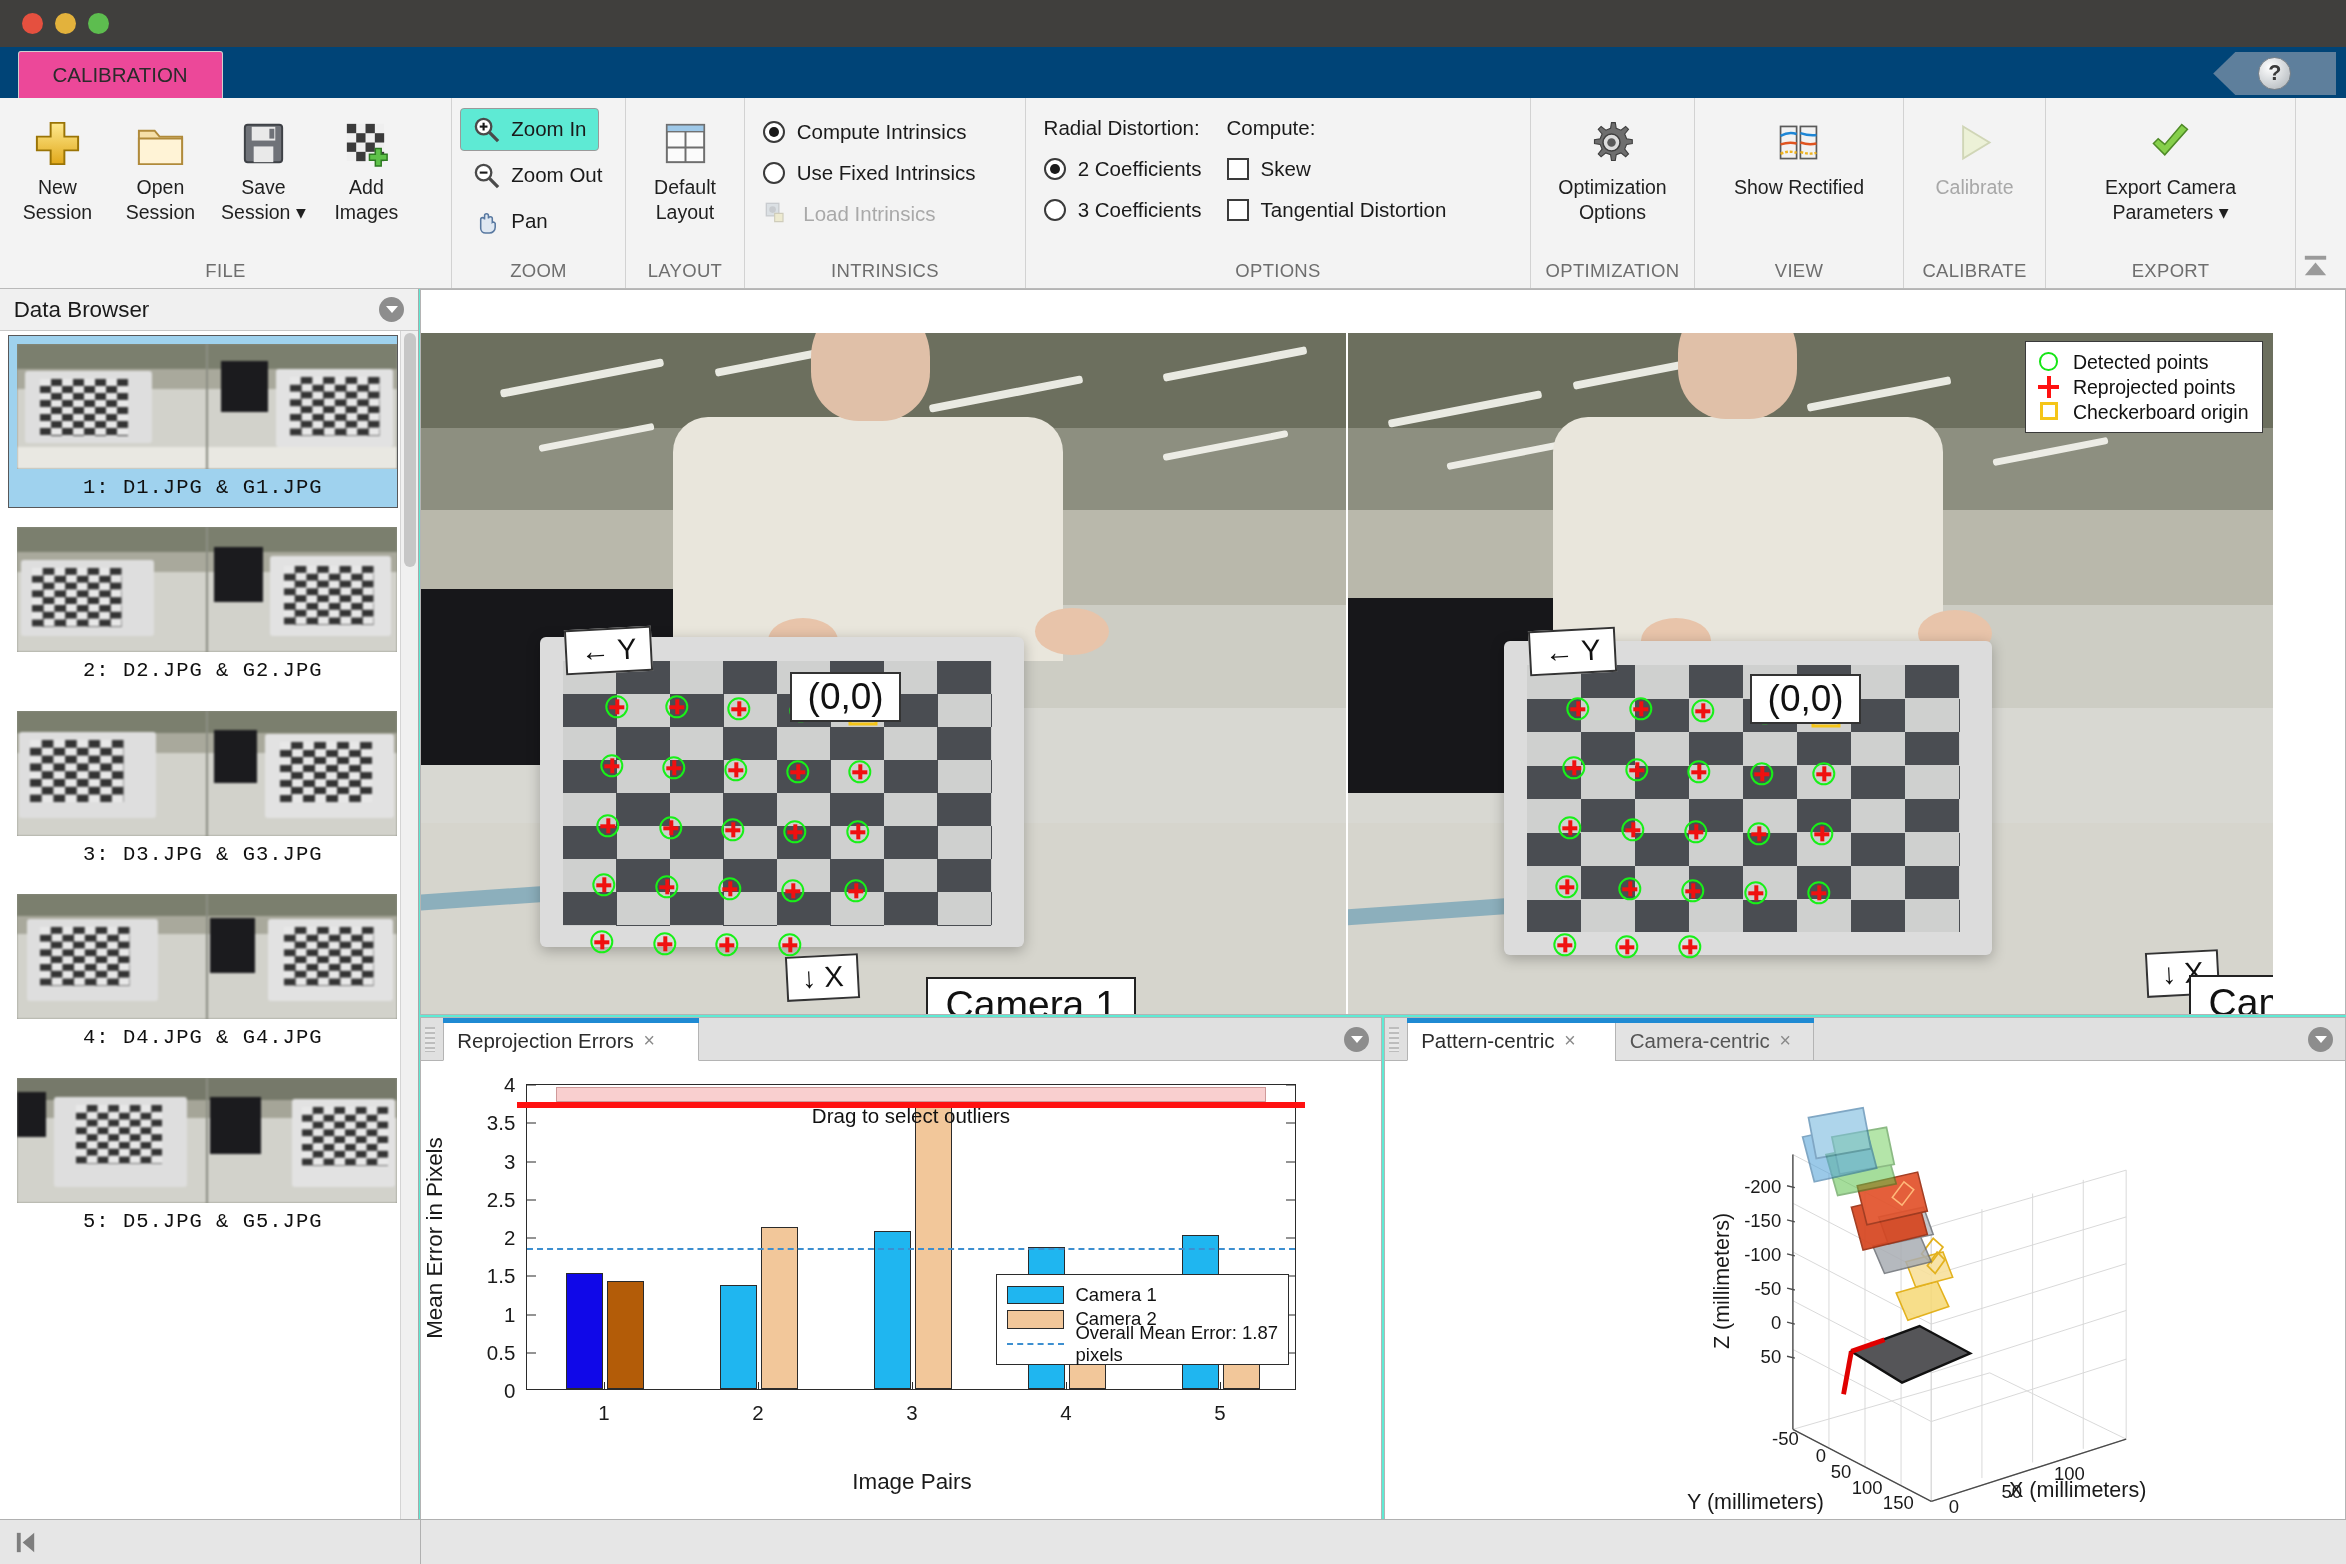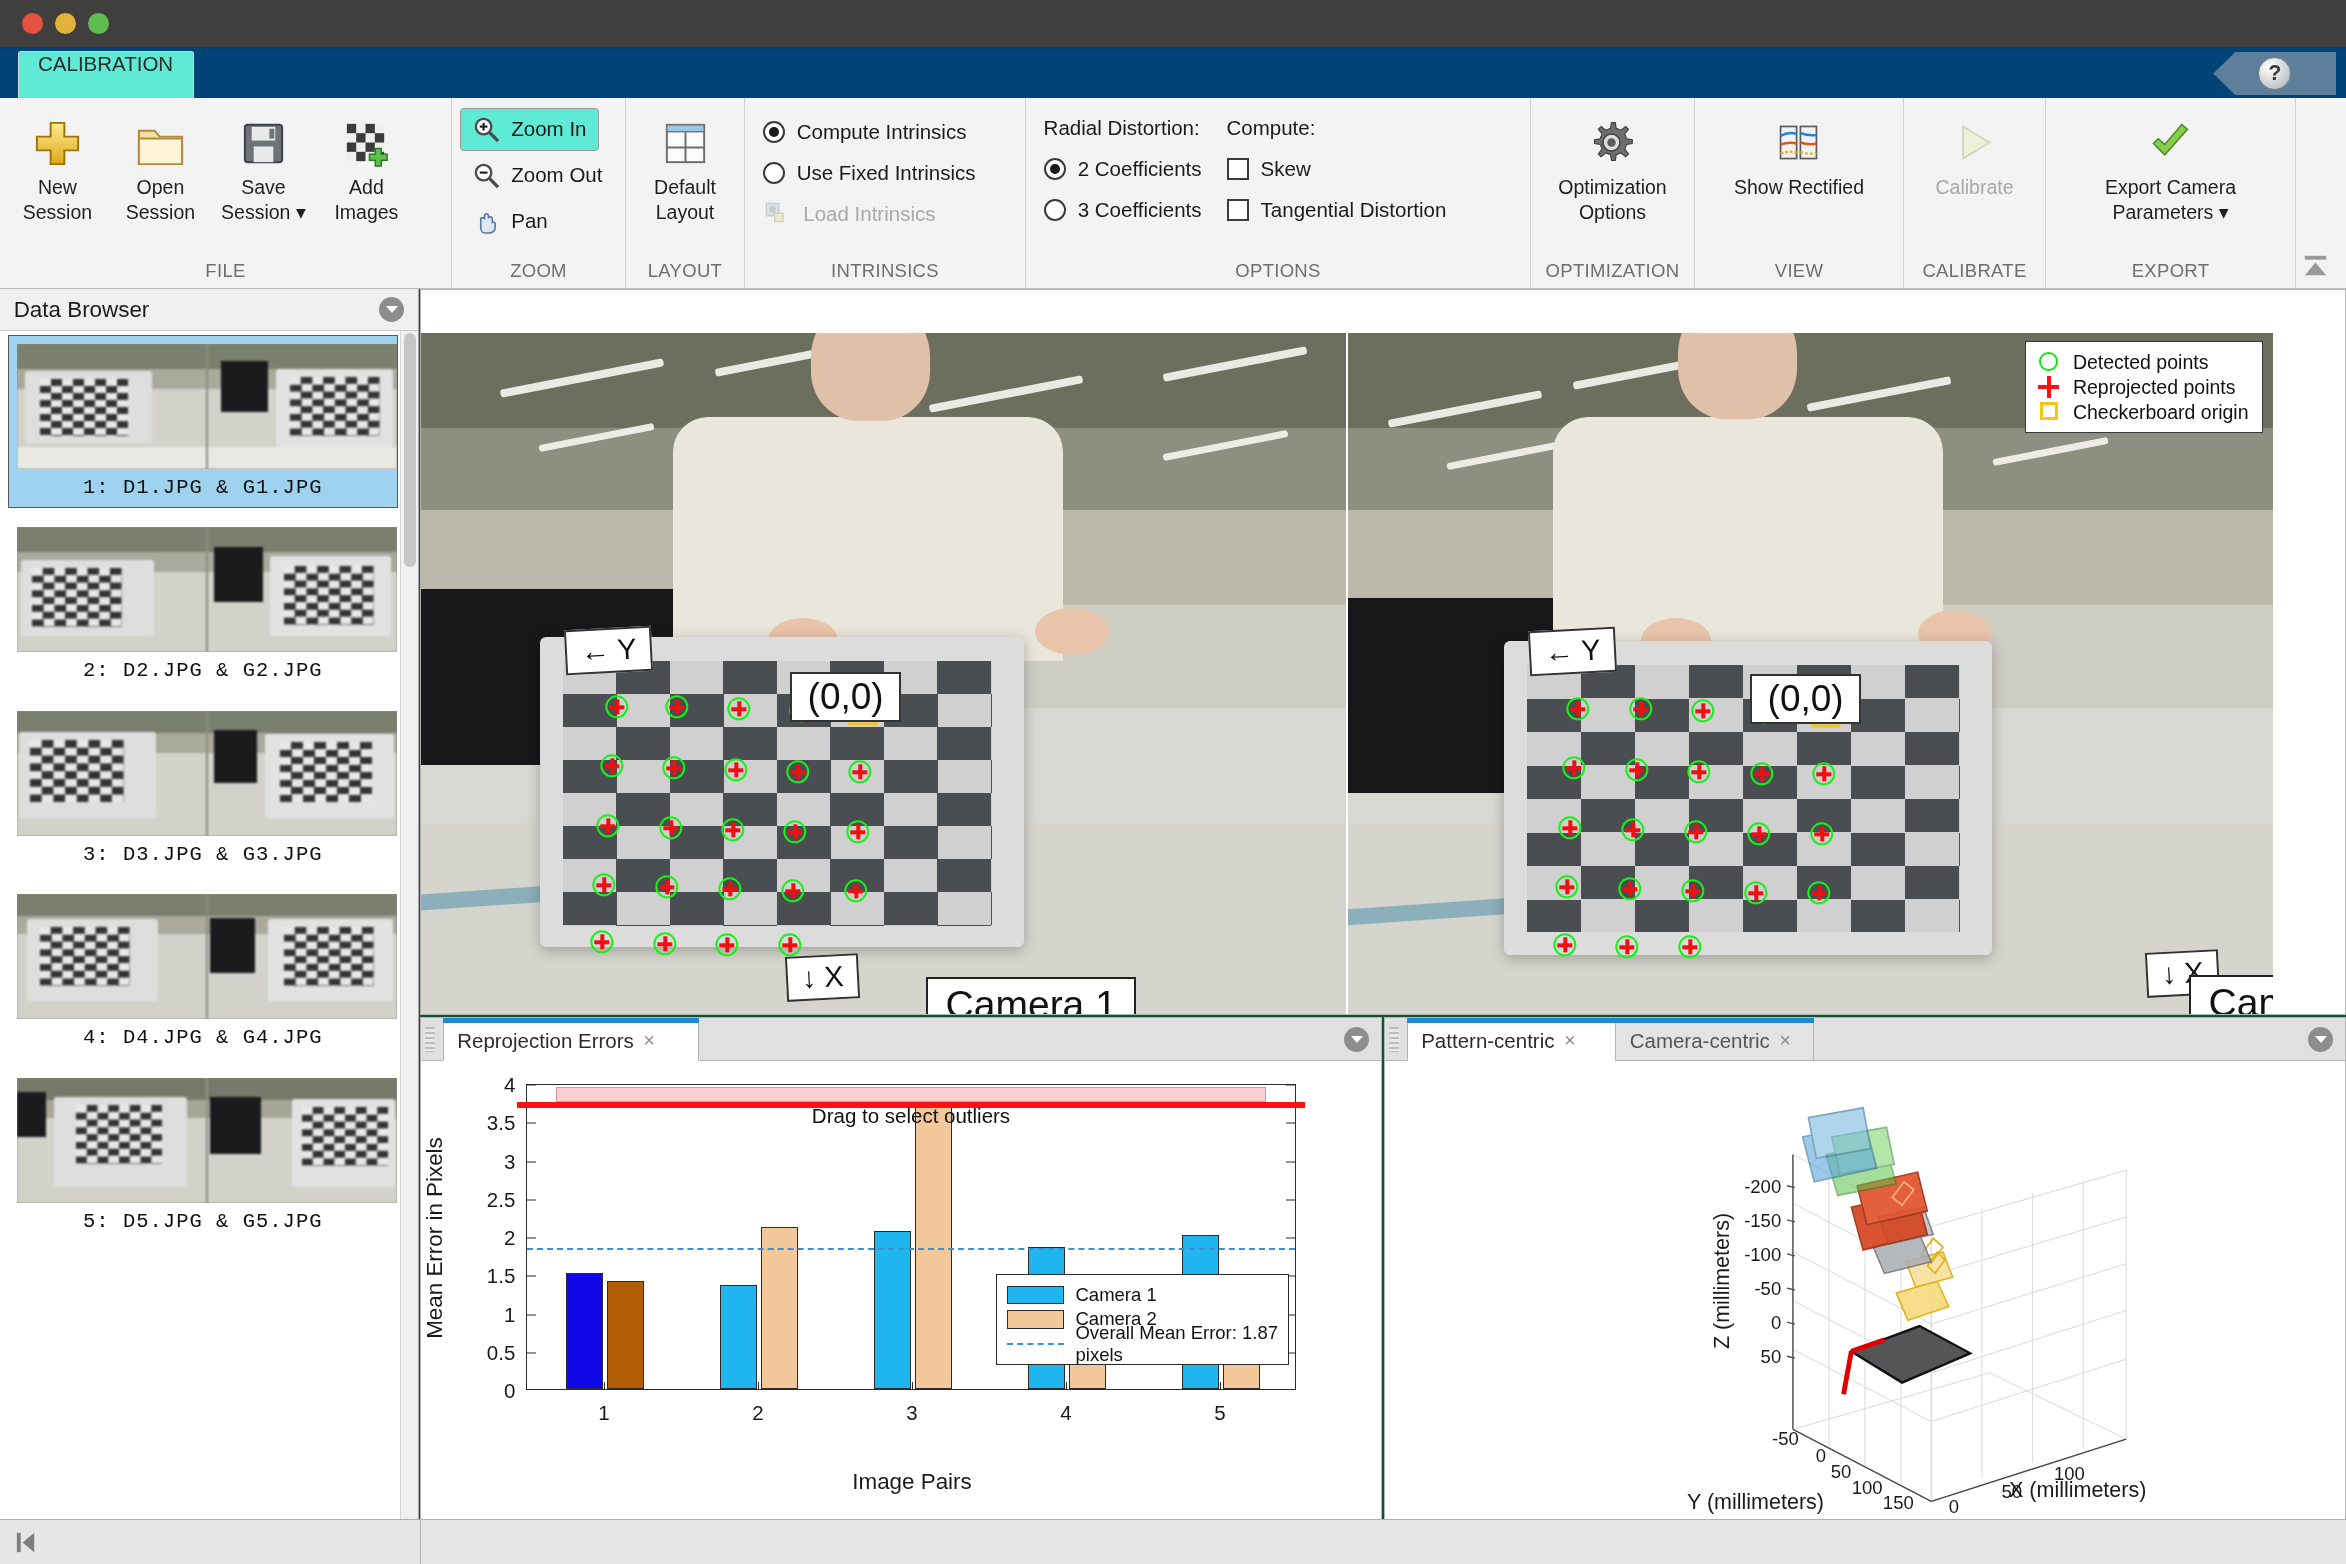--- a/index.html
+++ b/index.html
@@ -26,24 +26,24 @@
     color: #c9c8c6; font-size: 24.4px; font-weight: bold; letter-spacing: 0.1px;
     pointer-events: none;
   }
 
   
   #tabstrip {
     position: absolute; top: 47px; left: 0; width: 2346px; height: 51px;
     background: #004477;
   }
   #cal-tab {
-    position: absolute; left: 17.6px; top: 3.9px; width: 176px; height: 47px;
-    background: #5eead4; border: 1px solid #cfcfcf; border-bottom: none;
+    position: absolute; left: 17.6px; top: 3.9px; width: 205px; height: 47px;
+    background: #ec4899; border: 1px solid #cfcfcf; border-bottom: none;
     border-radius: 2.9px 2.9px 0 0;
-    display: flex; justify-content: center;
+    display: flex; align-items: center; justify-content: center;
     font-size: 20.5px; color: #2b2b2b;
   }
   #help-chip {
     position: absolute; right: 9.8px; top: 4.9px; width: 123px; height: 43px;
     background: #5e7f9c; clip-path: polygon(18% 0, 100% 0, 100% 100%, 18% 100%, 0 50%);
     display: flex; align-items: center; justify-content: center;
   }
   #help-chip .qmark {
     width: 33px; height: 33px; border-radius: 50%;
     background: radial-gradient(circle at 35% 30%, #ffffff, #bfc4c8 75%, #9aa0a5);
@@ -90,21 +90,21 @@
     background: #fff; flex: none; position: relative;
   }
   .radio.on::after {
     content: ""; position: absolute; left: 4.4px; top: 4.4px; width: 9.8px; height: 9.8px;
     border-radius: 50%; background: #1a1a1a;
   }
   .chk { width: 22.4px; height: 22.4px; border: 2px solid #3a3a3a; background: #fff; flex: none; }
   .hdr { font-size: 20.5px; color: #1a1a1a; height: 41px; display: flex; align-items: center; }
 
   
-  #main { position: absolute; top: 289px; left: 0; width: 2346px; height: 1231px; background: #14532d; }
+  #main { position: absolute; top: 289px; left: 0; width: 2346px; height: 1231px; background: #5eead4; }
 
   
   #browser {
     position: absolute; left: 0; top: 0; width: 419px; height: 1231px;
     background: #fff; border-right: 1px solid #a9a9a9;
   }
   #browser-header {
     height: 42px; background: #f0f0f0; border-bottom: 1px solid #c8c8c8;
     display: flex; align-items: center; padding: 0 13.7px; justify-content: space-between;
   }

